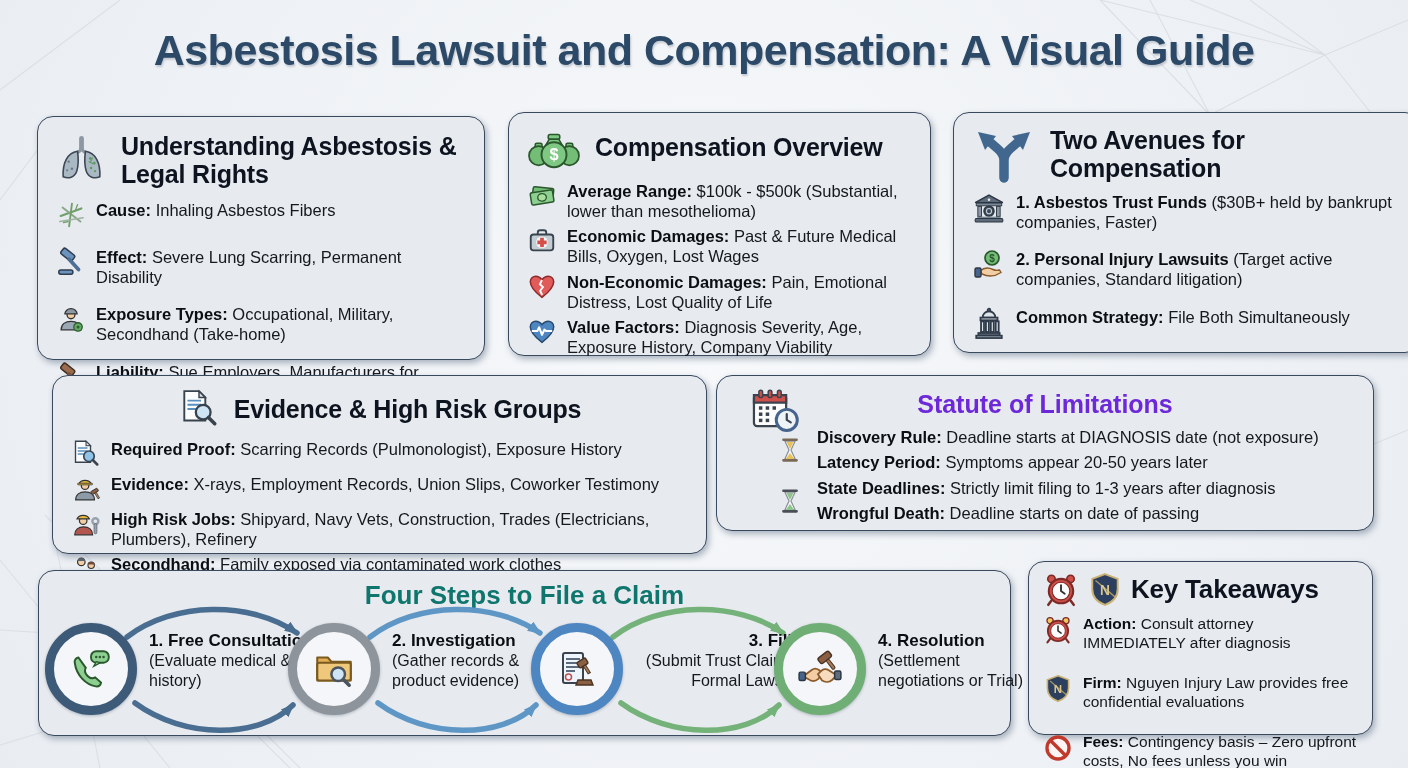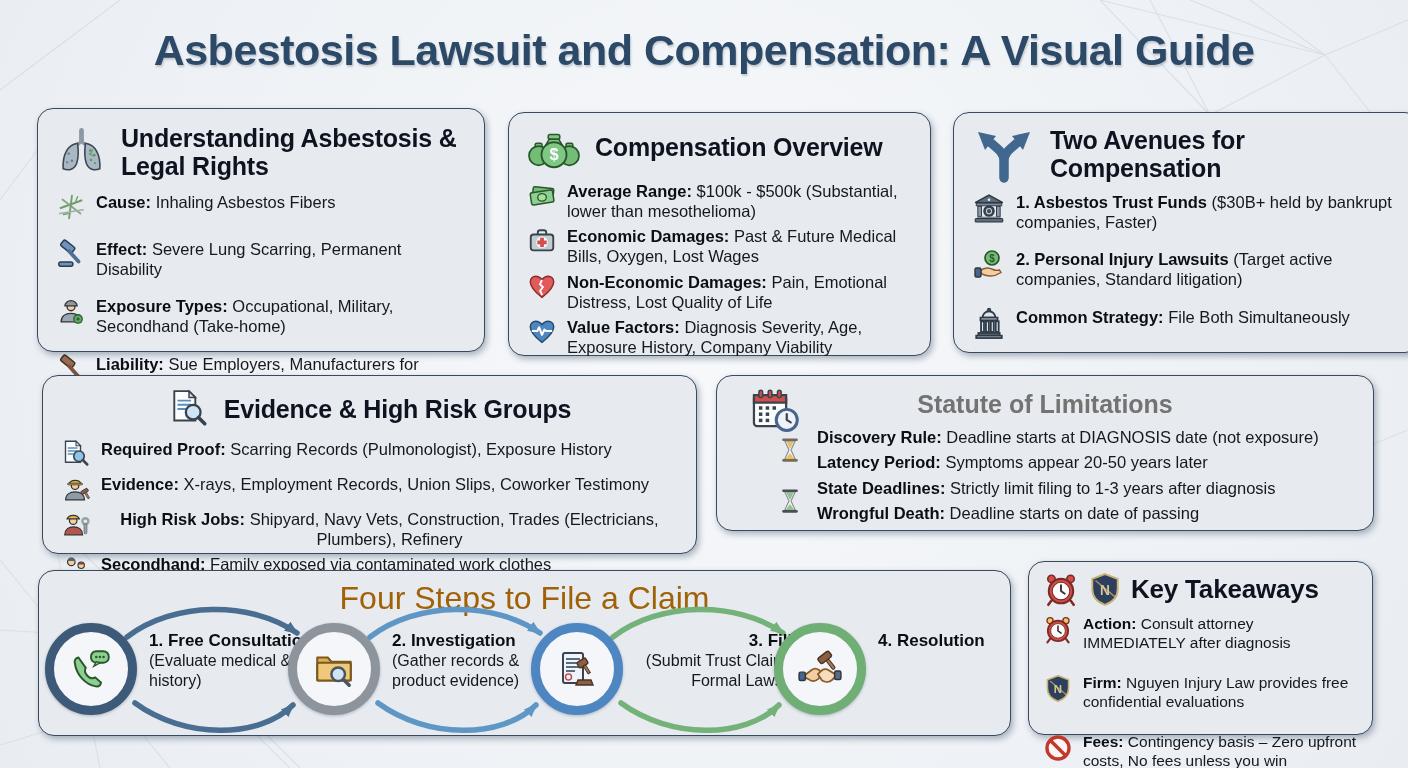--- a/index.html
+++ b/index.html
@@ -13,39 +13,39 @@
   .card{position:absolute;background:#e7eaee;border:1.6px solid #39495e;border-radius:16px;
         box-shadow:2px 3px 6px rgba(45,65,95,.38);box-sizing:border-box;padding:12px 18px;}
   .hdr{display:flex;align-items:center;gap:14px;}
   .hdr h2{margin:0;font-size:25px;line-height:1.12;font-weight:bold;color:#0d1420;letter-spacing:-0.2px;}
   .rows{margin-top:9px;display:flex;flex-direction:column;gap:17px;}
   .row{display:flex;gap:10px;align-items:flex-start;}
   .ic{flex:none;width:30px;height:30px;margin-top:0;}
   .txt{font-size:16.5px;line-height:1.22;color:#15181d;}
   .txt b{color:#0b0e13;}
   
-  #card-understanding{left:37px;top:108px;width:448px;height:244px;}
+  #card-understanding{left:37px;top:116px;width:448px;height:244px;}
   #card-understanding .hdr h2{max-width:345px;}
   #card-compensation{left:508px;top:112px;width:423px;height:244px;padding-top:9px;}
   #card-compensation .rows{gap:5px;}
   #card-avenues{left:953px;top:112px;width:468px;height:241px;}
   #card-avenues .hdr h2{max-width:260px;}
   #card-avenues .ic{width:34px;height:34px;}
-  #card-evidence{left:42px;top:375px;width:655px;height:179px;text-align:center;}
+  #card-evidence{left:52px;top:375px;width:655px;height:179px;}
   #card-evidence .hdr{justify-content:center;}
   #card-evidence .rows{gap:5px;}
   #card-statute{left:716px;top:375px;width:658px;height:156px;padding:10px 20px;}
-  #card-statute .center-title{margin:4px 0 0 0;text-align:center;font-size:25px;font-weight:bold;color:#737373;}
+  #card-statute .center-title{margin:4px 0 0 0;text-align:center;font-size:25px;font-weight:bold;color:#6d28d9;}
   #card-statute .cal{position:absolute;left:32px;top:10px;}
   .groups{margin-top:8px;padding-left:38px;display:flex;flex-direction:column;gap:6px;}
   .group{display:flex;gap:12px;align-items:center;}
   .glines{display:flex;flex-direction:column;gap:5px;}
   #card-steps{left:38px;top:570px;width:973px;height:166px;padding:0;}
   .steps-title{position:absolute;left:0;top:9px;width:100%;margin:0;text-align:center;
-               font-size:32px;font-weight:normal;color:#a16207;}
+               font-size:26px;font-weight:bold;color:#0f766e;}
   .arrows{position:absolute;left:0;top:0;}
   .step-circle{position:absolute;width:74px;height:74px;border-radius:50%;border:9px solid #888;
                background:#f4f6f9;display:flex;align-items:center;justify-content:center;
                box-shadow:0 1px 3px rgba(40,60,90,.3);}
   .ring0{border-color:#3d5a78;} .ring1{border-color:#8d949c;} .ring2{border-color:#4e86c2;} .ring3{border-color:#6fae74;}
   .step-label{position:absolute;font-size:16px;line-height:1.25;color:#15181d;}
   .step-label b{display:block;font-size:17px;color:#0b0e13;}
   #card-takeaways{left:1028px;top:561px;width:345px;height:174px;padding:10px 14px;}
   #card-takeaways .hdr{gap:8px;}
   #card-takeaways .hdr h2{font-size:26px;}
@@ -439,21 +439,21 @@
             <rect x="21" y="5" width="13" height="6.5" rx="2" fill="#8a5f43" stroke="#4a3322" stroke-width="1.4"></rect>
             <rect x="26.5" y="11.5" width="3" height="11" rx="1.5" fill="#a87a58" stroke="#4a3322" stroke-width="1"></rect>
           </g>
         <path d="M6 27l8-6c2-1.5 5-1.5 7 0l3 2.5-3.5 6c-3 2.5-7 2.5-10 0z" fill="#f3cda4" stroke="#8a5a2a" stroke-width="1.7"></path>
         <path d="M38 26l-8-5c-2-1.5-5-1-6.5.5L20 25l4 6c3 2 7 1.5 9.5-.5z" fill="#f7dcc0" stroke="#8a5a2a" stroke-width="1.7"></path>
         <rect x="2" y="23" width="6" height="8" rx="1.5" fill="#46648c" stroke="#2c3642" stroke-width="1.4"></rect>
         <rect x="36" y="22" width="6" height="8" rx="1.5" fill="#5d6b7a" stroke="#2c3642" stroke-width="1.4"></rect>
       </svg>
     </div>
     <div class="step-label" style="left:839px;top:59px;width:150px;">
-      <b>4. Resolution</b>
+      <b>4. Resolution</b><span>(Settlement negotiations or Trial)</span>
     </div>
   </section>
 
   <section class="card" id="card-takeaways">
     <div class="hdr">
       <svg width="36" height="36" viewBox="0 0 34 34">
         <circle cx="8" cy="6.5" r="3.5" fill="#cf4f4a" stroke="#7e2a26" stroke-width="1.5"></circle>
         <circle cx="26" cy="6.5" r="3.5" fill="#cf4f4a" stroke="#7e2a26" stroke-width="1.5"></circle>
         <path d="M8 27l-3 4M26 27l3 4" stroke="#7e2a26" stroke-width="2.4" stroke-linecap="round"></path>
         <circle cx="17" cy="18" r="11.5" fill="#cf4f4a" stroke="#7e2a26" stroke-width="2"></circle>

